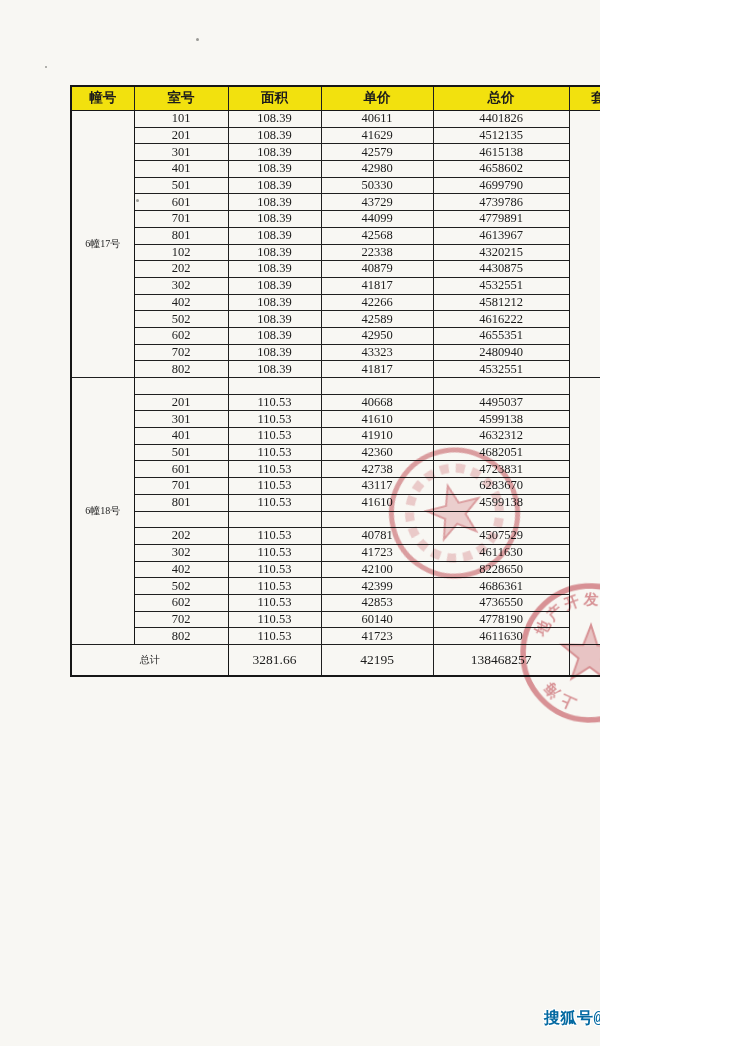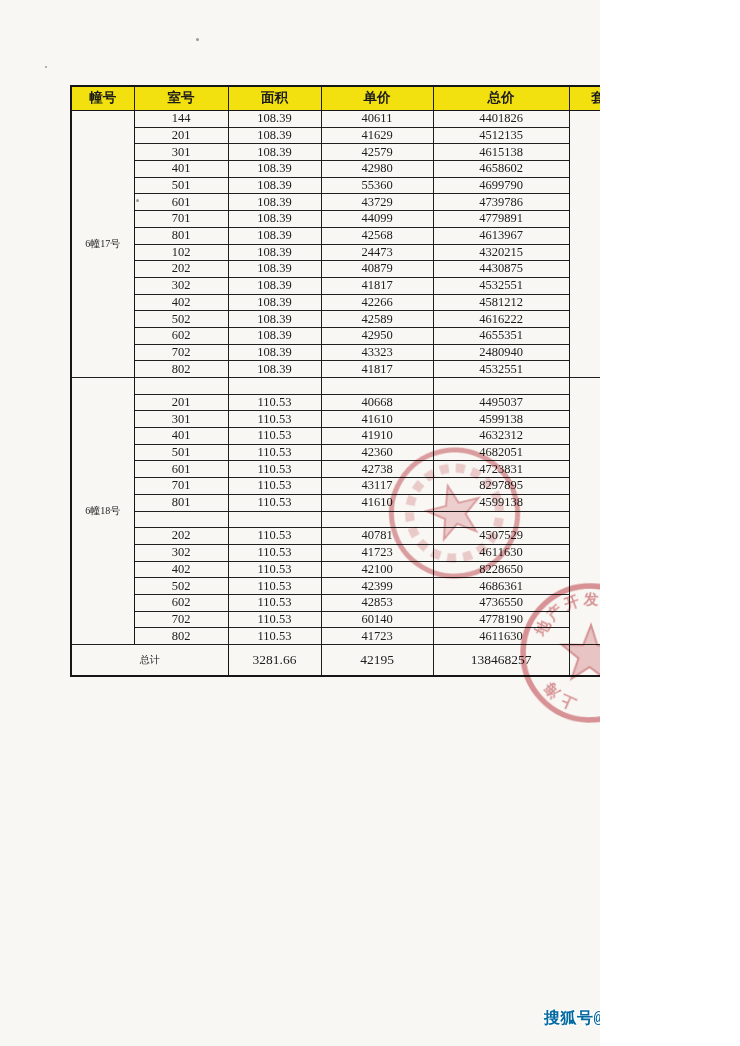--- a/index.html
+++ b/index.html
@@ -96,21 +96,21 @@
         <th>室号</th>
         <th>面积</th>
         <th>单价</th>
         <th>总价</th>
         <th>套数</th>
       </tr>
     </thead>
     <tbody>
         <tr>
           <td rowspan="16" class="building-cell">6幢17号</td>
-          <td>144</td>
+          <td>101</td>
           <td>108.39</td>
           <td>40611</td>
           <td>4401826</td>
           <td rowspan="16" class="units-cell">16</td>
         </tr>
         <tr>
           <td>201</td>
           <td>108.39</td>
           <td>41629</td>
           <td>4512135</td>
@@ -123,21 +123,21 @@
         </tr>
         <tr>
           <td>401</td>
           <td>108.39</td>
           <td>42980</td>
           <td>4658602</td>
         </tr>
         <tr>
           <td>501</td>
           <td>108.39</td>
-          <td>55360</td>
+          <td>50330</td>
           <td>4699790</td>
         </tr>
         <tr>
           <td>601</td>
           <td>108.39</td>
           <td>43729</td>
           <td>4739786</td>
         </tr>
         <tr>
           <td>701</td>
@@ -147,21 +147,21 @@
         </tr>
         <tr>
           <td>801</td>
           <td>108.39</td>
           <td>42568</td>
           <td>4613967</td>
         </tr>
         <tr>
           <td>102</td>
           <td>108.39</td>
-          <td>24473</td>
+          <td>22338</td>
           <td>4320215</td>
         </tr>
         <tr>
           <td>202</td>
           <td>108.39</td>
           <td>40879</td>
           <td>4430875</td>
         </tr>
         <tr>
           <td>302</td>
@@ -234,21 +234,21 @@
         <tr>
           <td>601</td>
           <td>110.53</td>
           <td>42738</td>
           <td>4723831</td>
         </tr>
         <tr>
           <td>701</td>
           <td>110.53</td>
           <td>43117</td>
-          <td>8297895</td>
+          <td>6283670</td>
         </tr>
         <tr>
           <td>801</td>
           <td>110.53</td>
           <td>41610</td>
           <td>4599138</td>
         </tr>
         <tr>
           <td></td>
           <td></td>

